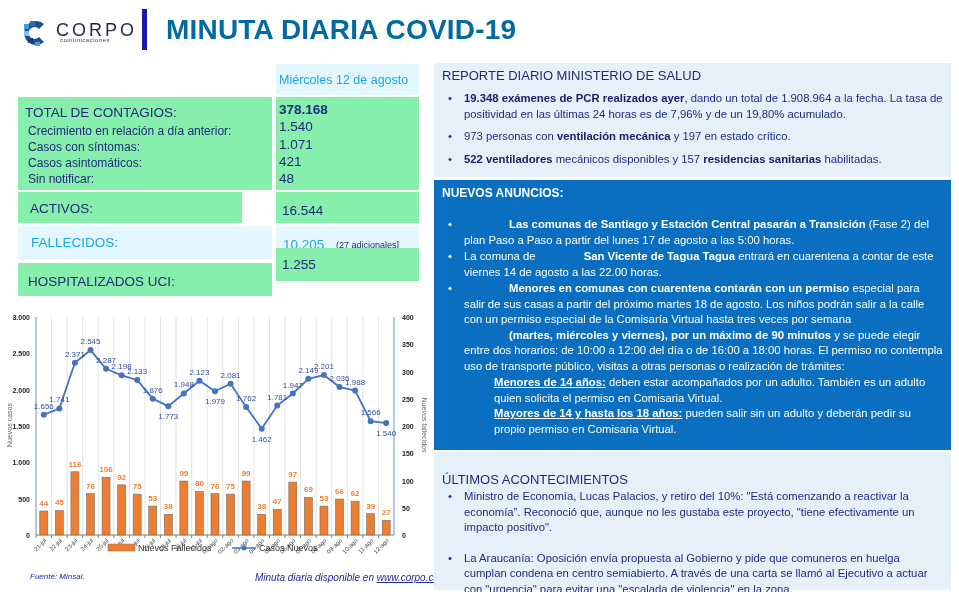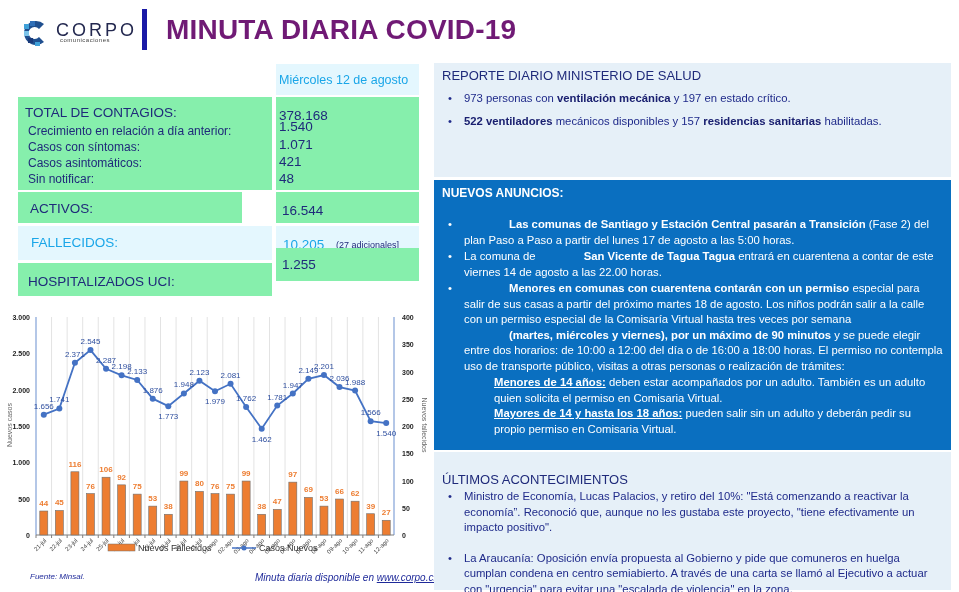--- a/index.html
+++ b/index.html
@@ -8,21 +8,21 @@
     font-family: "Liberation Sans", "DejaVu Sans", sans-serif; color: #1f1f7a;
   }
   .abs { position: absolute; }
 
   
   #logo { left: 20px; top: 16px; width: 120px; height: 34px; }
   #logo .mark { position:absolute; left:0; top:2px; width:30px; height:30px; }
   #logo .brand { position:absolute; left:36px; top:4px; font-size:18px; letter-spacing:3px; color:#23284f; }
   #logo .sub { position:absolute; left:40px; top:21px; font-size:6px; color:#444; letter-spacing:0.5px; }
   #vbar { left: 142px; top: 9px; width: 5px; height: 41px; background: #1a1aa6; }
-  #title { left: 166px; top: 14px; font-size: 28px; font-weight: bold; color: #701a75; letter-spacing: 0.2px; }
+  #title { left: 166px; top: 14px; font-size: 28px; font-weight: bold; color: #0369a1; letter-spacing: 0.2px; }
 
   
   .cell { position:absolute; }
   .light { background:#e4f7fe; }
   .pale { background:#86efac; }
   .lbl { font-size: 13.5px; color:#1f2a7a; }
   .val { font-size: 13.5px; color:#1f2a7a; }
   .cyan { color:#1aa6e8; }
   .it { font-size: 12px; color:#1f2a7a; }
 
@@ -80,21 +80,21 @@
 </div>
 
 <div class="cell pale" style="left:18px;top:97px;width:254px;height:93px;">
   <div class="lbl" style="position:absolute;left:7px;top:8px;">TOTAL DE CONTAGIOS:</div>
   <div class="it" style="position:absolute;left:10px;top:27px;">Crecimiento en relación a día anterior:</div>
   <div class="it" style="position:absolute;left:10px;top:43px;">Casos con síntomas:</div>
   <div class="it" style="position:absolute;left:10px;top:59px;">Casos asintomáticos:</div>
   <div class="it" style="position:absolute;left:10px;top:75px;">Sin notificar:</div>
 </div>
 <div class="cell pale" style="left:276px;top:97px;width:143px;height:93px;">
-  <div class="val" style="position:absolute;left:3px;top:11px;font-weight:normal;">378.168</div>
+  <div class="val" style="position:absolute;left:3px;top:5px;font-weight:bold;">378.168</div>
   <div class="val" style="position:absolute;left:3px;top:22px;">1.540</div>
   <div class="val" style="position:absolute;left:3px;top:40px;">1.071</div>
   <div class="val" style="position:absolute;left:3px;top:57px;">421</div>
   <div class="val" style="position:absolute;left:3px;top:74px;">48</div>
 </div>
 
 <div class="cell pale" style="left:18px;top:192px;width:224px;height:31px;">
   <span class="lbl" style="position:absolute;left:12px;top:9px;">ACTIVOS:</span>
 </div>
 <div class="cell pale" style="left:276px;top:192px;width:143px;height:31px;">
@@ -311,20 +311,21 @@
 </div>
 
 <div id="footer-src" class="abs">Fuente: Minsal.</div>
 <div id="footer-link" class="abs">
   <span>Minuta diaria disponible en </span><u>www.corpo.cl</u>
 </div>
 
 <div id="minsal" class="abs">
   <div class="sec-title">REPORTE DIARIO MINISTERIO DE SALUD</div>
   <ul class="b">
+    <li><b>19.348 exámenes de PCR realizados ayer</b><span>, dando un total de 1.908.964 a la fecha. La tasa de positividad en las últimas 24 horas es de 7,96% y de un 19,80% acumulado.</span></li>
     <li><span>973 personas con </span><b>ventilación mecánica</b><span> y 197 en estado crítico.</span></li>
     <li><b>522 ventiladores</b><span> mecánicos disponibles y 157 </span><b>residencias sanitarias</b><span> habilitadas.</span></li>
   </ul>
 </div>
 
 <div id="anuncios" class="abs">
   <div class="sec-title">NUEVOS ANUNCIOS:</div>
   <ul class="b">
     <li><b>Las comunas de Santiago y Estación Central pasarán a Transición</b><span> (Fase 2) del plan Paso a Paso a partir del lunes 17 de agosto a las 5:00 horas.</span></li>
     <li><span>La comuna de </span><b>San Vicente de Tagua Tagua</b><span> entrará en cuarentena a contar de este viernes 14 de agosto a las 22.00 horas.</span></li>

